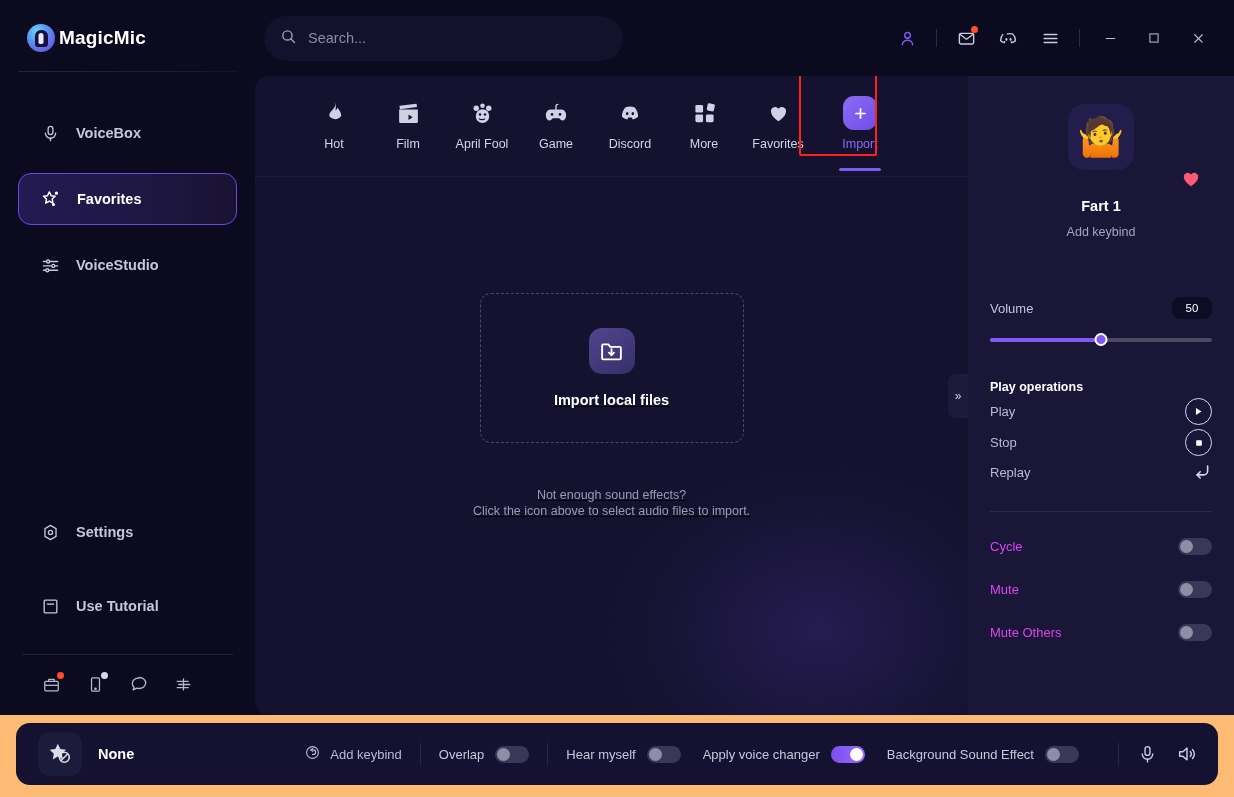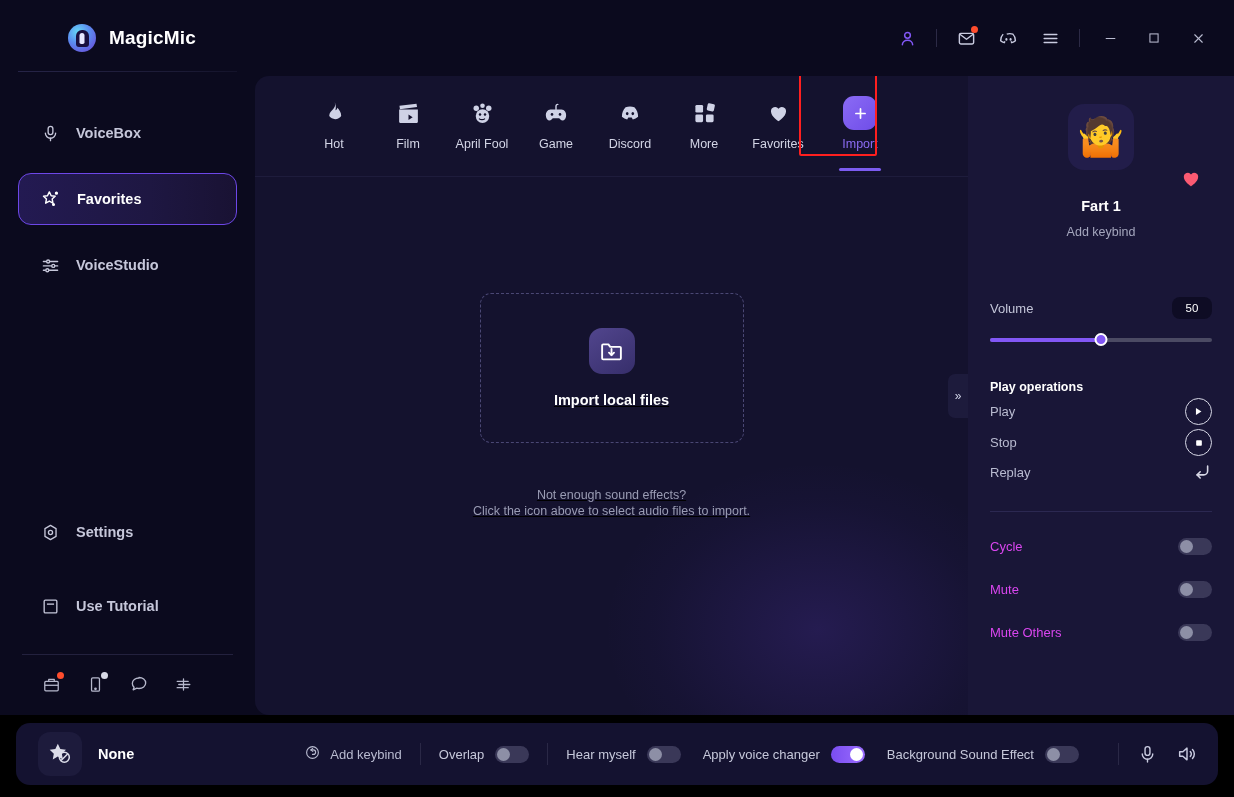--- a/index.html
+++ b/index.html
@@ -22,22 +22,22 @@
     height: 76px;
     display: flex;
     align-items: center;
     flex: 0 0 76px;
     background: #0b0a1e;
   }
   .brand {
     width: 255px;
     display: flex;
     align-items: center;
-    gap: 13px;
-    padding-left: 68px;
+    gap: 4px;
+    padding-left: 27px;
     height: 76px;
   }
   .brand-logo {
     width: 28px; height: 28px;
     border-radius: 50%;
     background: radial-gradient(circle at 35% 28%, #66d8f5 0%, #5b8df0 42%, #6b3fd4 100%);
     position: relative;
     display: flex; align-items: center; justify-content: center;
   }
   .brand-logo .inner {
@@ -366,21 +366,21 @@
     background:#8d8fa6;
   }
   .toggle.on { background: linear-gradient(90deg,#7a4df0,#9b6dff); }
   .toggle.on .dot { left: auto; right: 2px; background:#ffffff; }
 
   
   .bottom {
     flex: 0 0 82px;
     height: 82px;
     padding: 8px 16px 12px 16px;
-    background: #000000;
+    background: #fdba74;
   }
   .bottom-inner {
     height: 100%;
     background: #141230;
     border-radius: 14px;
     display: flex;
     align-items: center;
     padding: 0 20px 0 22px;
   }
   .cur-avatar {
@@ -405,20 +405,31 @@
 <div class="app">
 
   <div class="topbar">
     <div class="brand">
       <div class="brand-logo">
           <div class="inner"></div>
         </div>
       <div class="brand-name">MagicMic</div>
     </div>
 
+    <div class="search-wrap">
+      <div class="searchbox">
+        <span>
+          <svg width="17" height="17" viewBox="0 0 24 24" fill="none" stroke="#9d9fb8" stroke-width="2" stroke-linecap="round">
+              <circle cx="10.5" cy="10.5" r="6.5"></circle>
+              <line x1="15.5" y1="15.5" x2="20.5" y2="20.5"></line>
+            </svg>
+        </span>
+        <span class="ph">Search...</span>
+      </div>
+    </div>
 
     <div class="topbar-spacer"></div>
 
     <div class="top-icons">
       <div class="ticon user">
         <svg width="19" height="19" viewBox="0 0 24 24" fill="none" stroke="currentColor" stroke-width="1.9" stroke-linecap="round">
             <circle cx="12" cy="8" r="3.6"></circle>
             <path d="M5.5 20c0-3.6 2.9-5.8 6.5-5.8s6.5 2.2 6.5 5.8"></path>
           </svg>
       </div>

